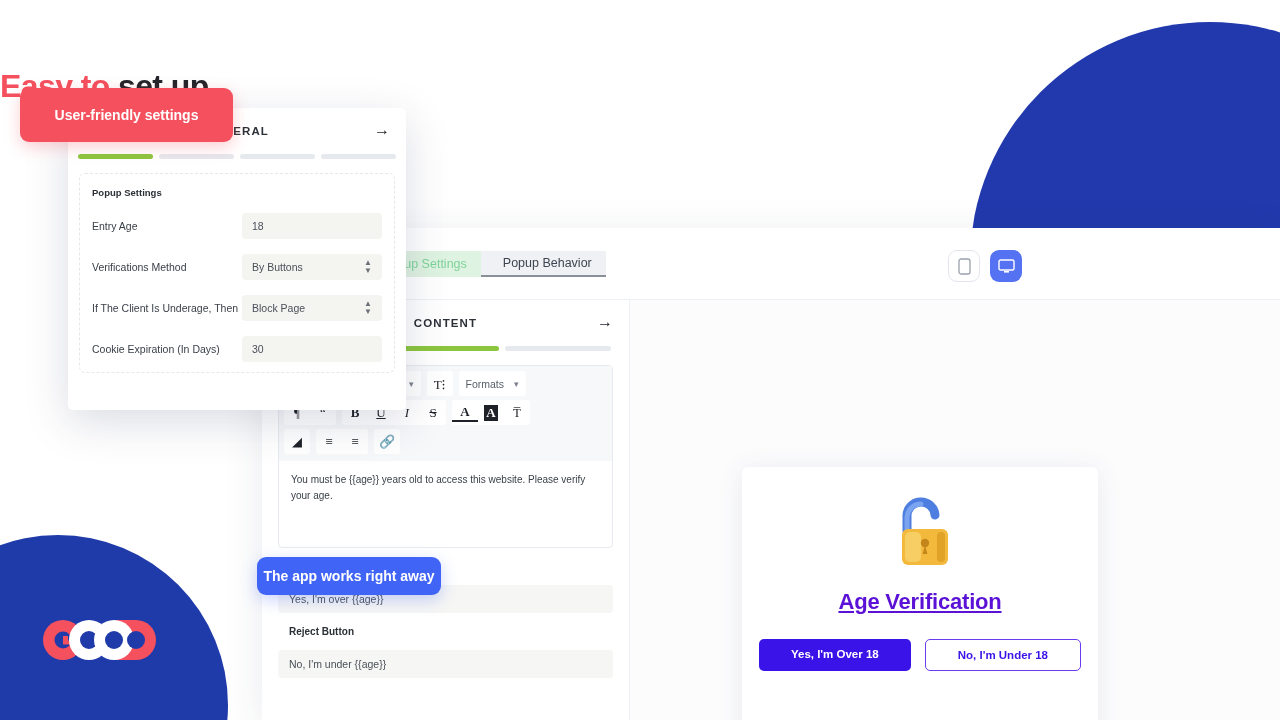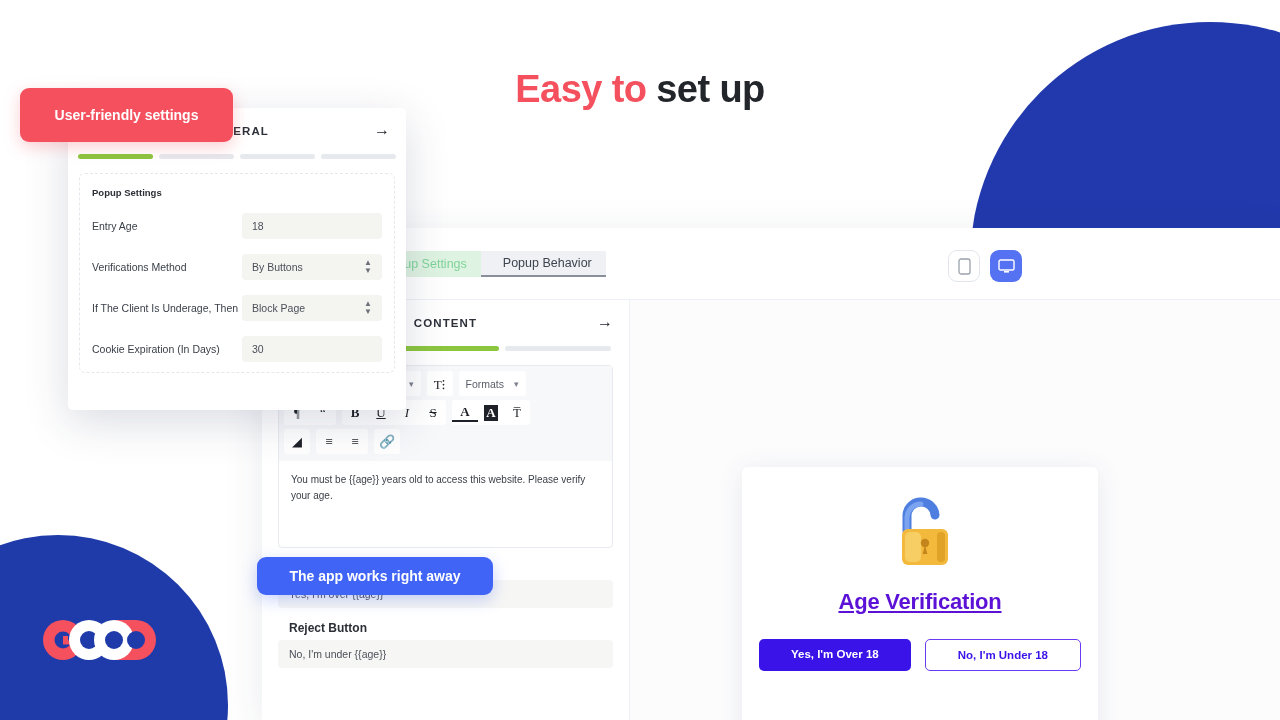--- a/index.html
+++ b/index.html
@@ -33,22 +33,22 @@
     position: absolute;
     left: 41px; top: 618px;
     width: 126px; height: 44px;
     z-index: 7;
   }
 
   
   .headline {
     position: absolute;
     left: 0; right: 0; top: 68px;
-    text-align: center;
-    font-size: 38px;
+    text-align: left;
+    font-size: 32px;
     font-weight: bold;
     letter-spacing: -0.6px;
     z-index: 3;
   }
   .headline .hl-accent { color: #F4505E; }
   .headline .hl-dark { color: #22252A; }
 
   
   .app-window {
     position: absolute;
@@ -175,22 +175,22 @@
   }
   .tb-sel .cv { font-size: 9px; color: #7b818b; }
   .rte-body {
     padding: 11px 12px;
     font-size: 10px;
     line-height: 1.55;
     color: #3B4049;
     min-height: 86px;
   }
   .fld-label {
-    font-size: 12px; font-weight: bold; color: #2B2F36;
-    margin: 13px 16px 5px 16px;
+    font-size: 10px; font-weight: bold; color: #2B2F36;
+    margin: 13px 16px 13px 16px;
     padding-left: 11px;
   }
   .fld-input {
     margin: 0 16px;
     height: 28px;
     background: #F6F6F4;
     border-radius: 4px;
     display: flex; align-items: center;
     padding: 0 11px;
     font-size: 10.5px;
@@ -278,21 +278,21 @@
   }
   .pill-red {
     left: 20px; top: 88px;
     width: 213px; height: 54px;
     background: #F4505E;
     font-size: 14px;
     box-shadow: 0 5px 16px rgba(244,80,94,0.28);
   }
   .pill-blue {
     left: 257px; top: 557px;
-    width: 236px; height: 38px;
+    width: 184px; height: 38px;
     background: #4064F6;
     font-size: 14px;
     box-shadow: 0 5px 16px rgba(64,100,246,0.28);
   }
 </style>
 </head>
 <body>
 
 <div class="brand-circle-tr"></div>
 

